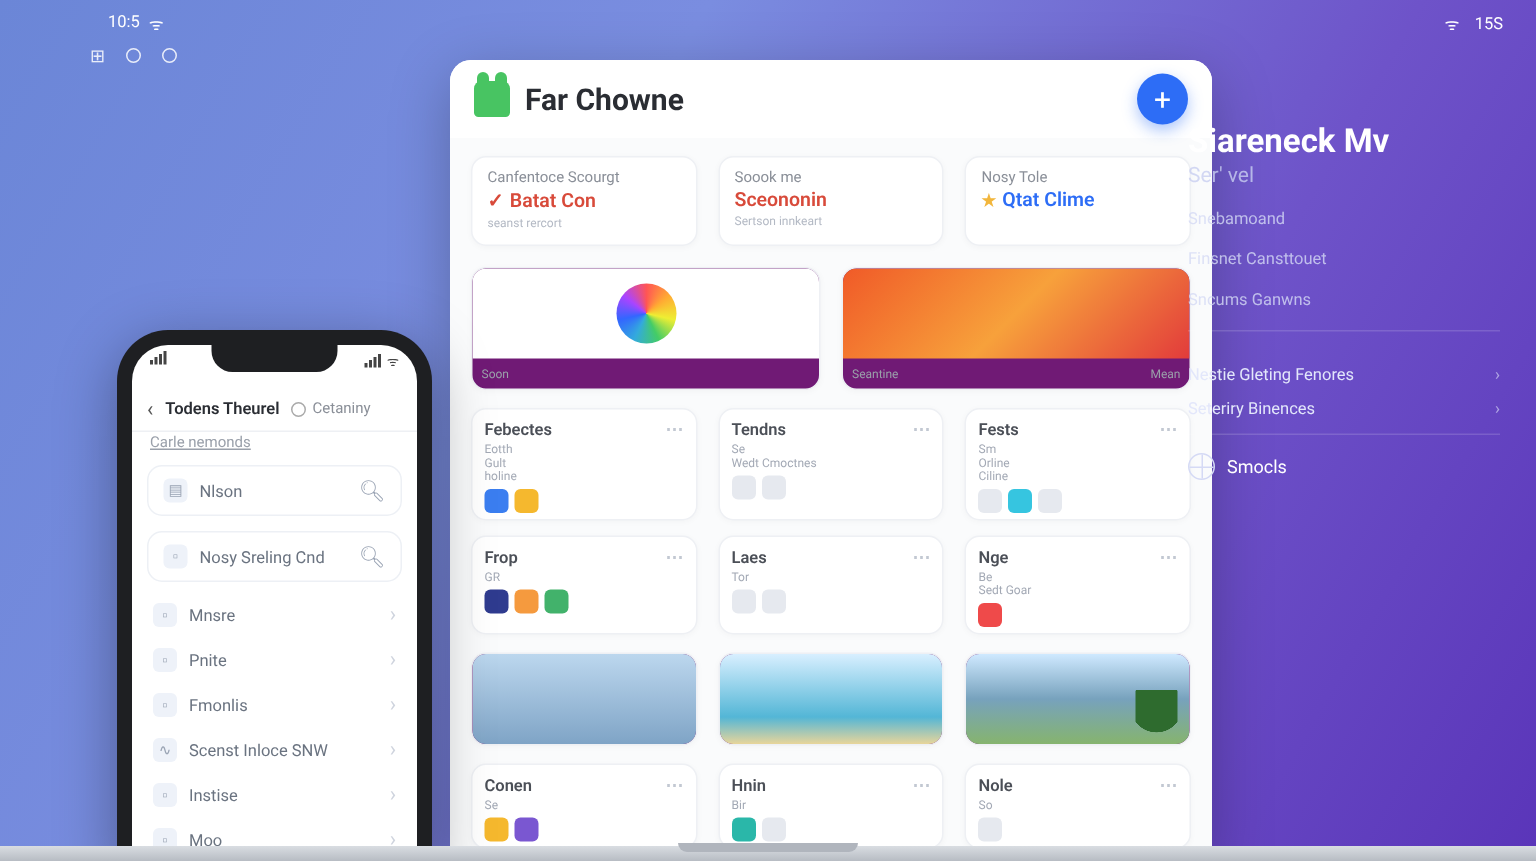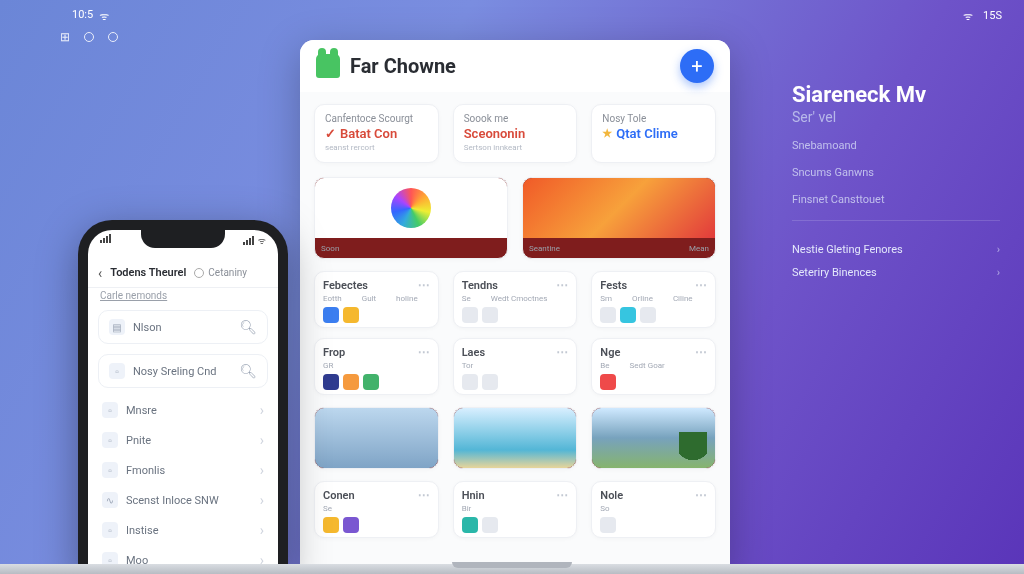--- a/index.html
+++ b/index.html
@@ -39,21 +39,21 @@
   .phone .subtitle { position:absolute; top:60px; left:12px; font-size:10px; color:#9aa0aa;text-decoration:underline;}
   .phone .plist { position:absolute; top:80px; left:10px; right:10px; bottom:0; overflow:hidden;}
   .phone .prow { height:34px; display:flex; align-items:center; padding:0 10px; border:1px solid #edf0f5; border-radius:10px; margin-bottom:10px; font-size:11px; color:#6a7380; justify-content:space-between;}
   .phone .prow .ico { width:16px; height:16px; border-radius:4px; background:#eef2f9; display:inline-flex; align-items:center; justify-content:center; font-size:10px; color:#9aa4b4; margin-right:8px;}
   .phone .prow .lab { flex:1; }
   .phone .prow.noborder { border:none; height:24px; margin-bottom:6px; padding:0 4px;}
   .phone .prow .mag { font-size:14px; color:#9aa4b4;}
 
   
   .window {
-    position:absolute; left:300px; top:40px; width:430px; bottom:0;
+    position:absolute; left:300px; top:40px; width:508px; bottom:0;
     background:#fafbfc; border-radius:14px 14px 0 0; box-shadow: 0 10px 40px rgba(0,0,0,.25);
     overflow:hidden;
   }
   .win-hdr { height:52px; background:#fff; display:flex; align-items:center; padding:0 16px; justify-content:space-between; }
   .win-hdr .brand { display:flex; align-items:center; gap:10px;}
   .win-hdr .logo  { width:24px; height:24px; background:#48c462; border-radius:5px 5px 3px 3px; position:relative;}
   .win-hdr .logo::before, .win-hdr .logo::after { content:""; position:absolute; top:-6px; width:8px; height:8px; background:#48c462; border-radius:50% 50% 0 0;}
   .win-hdr .logo::before { left:2px;} .win-hdr .logo::after { right:2px;}
   .win-hdr h1 { font-size:20px; font-weight:700; color:#2a2d33;}
   .win-hdr .addbtn { width:34px; height:34px; border-radius:50%; background:#2d6df6; color:#fff; display:flex; align-items:center; justify-content:center; font-size:20px; box-shadow:0 4px 10px rgba(45,109,246,.4);}
@@ -61,38 +61,38 @@
   .cats { display:flex; padding:12px 14px 4px; gap:14px;}
   .cat  { flex:1; background:#fff; border:1px solid #eef0f4; border-radius:10px; padding:8px 10px 10px; box-shadow:0 1px 4px rgba(0,0,0,.03);}
   .cat .ct { font-size:10px; color:#8a8f98;}
   .cat .cv { font-size:13px; font-weight:600; margin-top:2px; display:flex; align-items:center; gap:4px;}
   .cat.red  .cv { color:#d84a3a;}
   .cat.blue .cv { color:#2d6df6;}
   .cat .cv .star { color:#f2b63c; font-size:11px;}
   .cat .cs { font-size:8px; color:#b3b9c4; margin-top:2px;}
 
   .grid3 { display:flex; padding:10px 14px 4px; gap:14px;}
-  .card  { flex:1; background:#7f1d1d; border:1px solid #eef0f4; border-radius:10px; overflow:hidden; box-shadow:0 1px 4px rgba(0,0,0,.03);}
+  .card  { flex:1; background:#701a75; border:1px solid #eef0f4; border-radius:10px; overflow:hidden; box-shadow:0 1px 4px rgba(0,0,0,.03);}
   .card .thumb { height:60px; }
   .card .cap   { height:20px; padding:2px 6px; font-size:8px; color:#9aa0aa; display:flex; align-items:center; justify-content:space-between;}
   .thumb.rainbow { background:#fff; display:flex; align-items:center; justify-content:center;}
   .thumb.rainbow .wheel { width:40px; height:40px; border-radius:50%; background:conic-gradient(#f55,#fa3,#ee3,#4c6,#3ad,#36f,#a4f,#f55);}
   .thumb.poly   { background:linear-gradient(135deg,#f05a28 0%,#f7a13b 50%,#e23b3b 100%);}
   .thumb.sea    { background:linear-gradient(180deg,#7fb9e6 0%,#3a7cb8 60%,#0e3d63 100%); position:relative;}
   .thumb.sea::after{content:"";position:absolute;right:18%;top:30%;width:34px;height:14px;background:#1b2b36;border-radius:60% 60% 50% 50%;}
   .thumb.city   { background:linear-gradient(180deg,#bcd7ee 0%,#7fa4c6 100%);}
   .thumb.beach  { background:linear-gradient(180deg,#d8efff 0%,#53b6d6 70%,#e8d59a 100%);}
   .thumb.forest { background:linear-gradient(180deg,#cfe9ff 0%,#77a2bd 50%,#86b46e 100%); position:relative;}
   .thumb.forest::after{content:"";position:absolute;right:8px;bottom:0;width:28px;height:36px;background:radial-gradient(circle at 50% 30%,#2e6b2e 60%,transparent 61%);}
 
   .catsmall { display:flex; padding:8px 14px 2px; gap:14px;}
   .mini { flex:1; background:#fff; border:1px solid #eef0f4; border-radius:10px; padding:6px 8px 2px; box-shadow:0 1px 4px rgba(0,0,0,.03);}
   .mini .mh { display:flex; justify-content:space-between; align-items:center; font-size:11px; color:#4b4f57; font-weight:600;}
   .mini .mh .ell { color:#c2c8d2; font-size:12px;}
-  .mini .ms { font-size:8px; color:#a3a9b5; display:flex; gap:20px; margin-top:2px;}
+  .mini .ms { font-size:8px; color:#a3a9b5; display:flex; gap:0; margin-top:2px;flex-direction:column;}
   .mini .micons { display:flex; gap:4px; margin-top:4px; margin-bottom:2px;}
   .mini .micons i { width:16px; height:16px; border-radius:4px; display:inline-block;}
   .ic-blue{background:#3b7ef0;} .ic-yellow{background:#f5b82e;} .ic-green{background:#42b26b;}
   .ic-cyan{background:#36c5e0;} .ic-grey{background:#e6e9ef;} .ic-red{background:#ef4a4a; border-radius:6px;}
   .ic-navy{background:#2f3b8f;border-radius:50%;} .ic-orange{background:#f59a3e;border-radius:50%;}
   .ic-purple{background:#7a57d1;border-radius:50%;} .ic-teal{background:#2ab7a9;border-radius:50%;}
 
   
   .side {
     position:absolute; right:0; top:60px; bottom:0; width:250px;
@@ -407,30 +407,34 @@
         <span class="mag" style="color:#cfd4de">›</span>
       </div>
     </div>
 </div>
 
 <div class="side">
   <h2>Siareneck Mv</h2>
   <div class="sub">Ser' vel</div>
 
   <div class="link">Snebamoand</div>
+  <div class="link">Finsnet Cansttouet</div>
   <div class="link">Sncums Ganwns</div>
-  <div class="link">Finsnet Cansttouet</div>
 
   <div class="grp">
     <div class="item">
       <span>Nestie Gleting Fenores</span>
         <span class="chev">›</span>
     </div>
     <div class="item">
       <span>Seteriry Binences</span>
         <span class="chev">›</span>
     </div>
   </div>
 
+  <div class="grp" style="display:flex;align-items:center;">
+    <span class="globe"></span>
+    <span>Smocls</span>
+  </div>
 </div>
 
 <div class="chin"></div>
 <div class="notch2"></div>
 
 </body></html>

